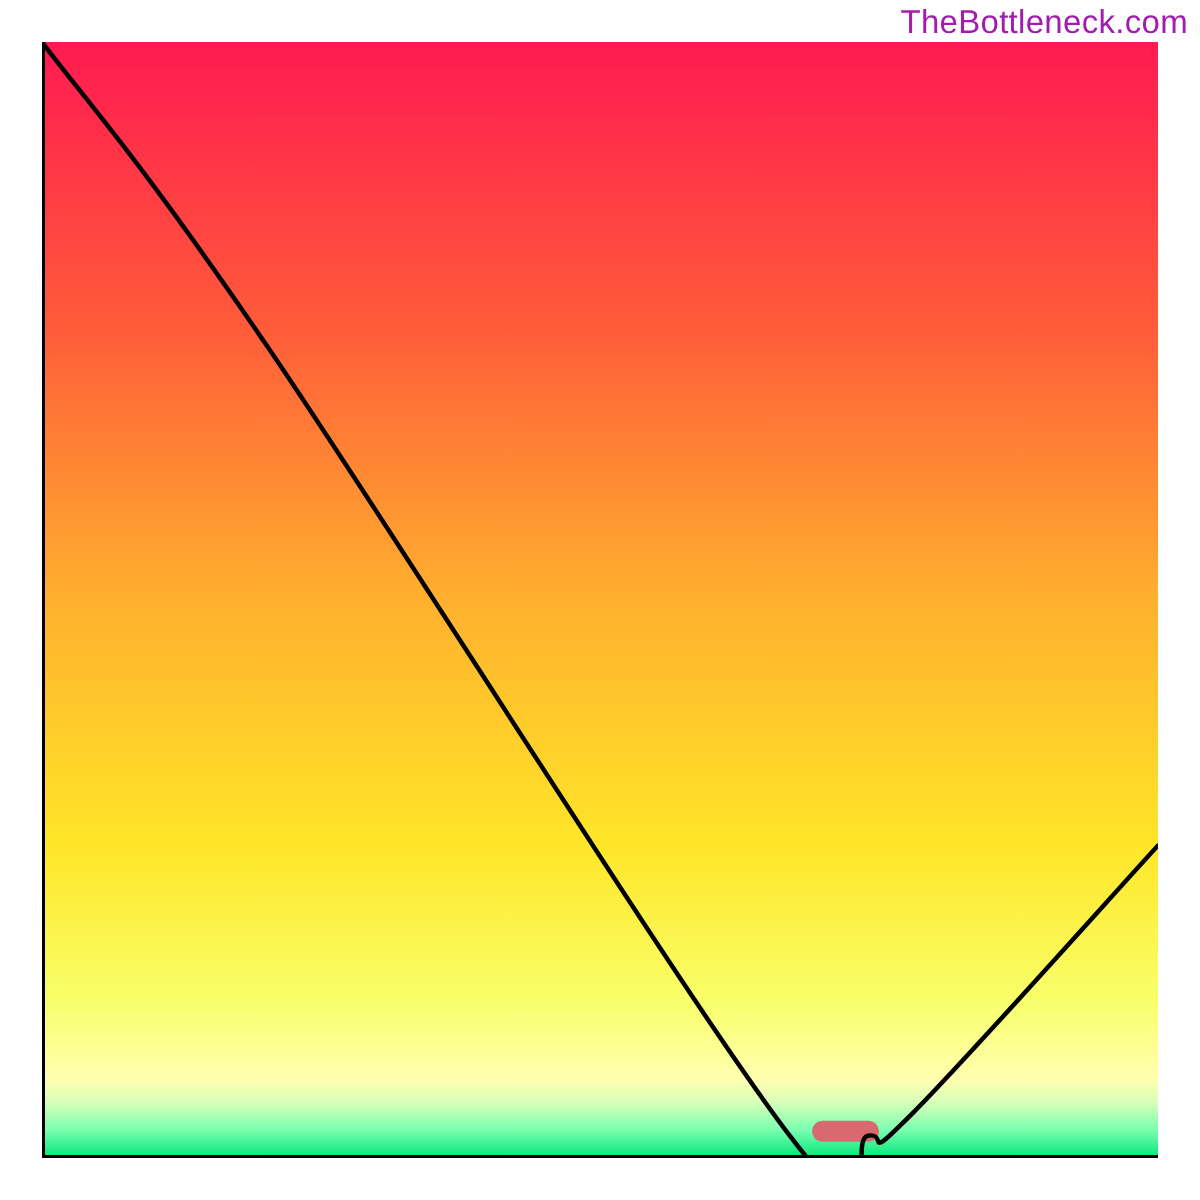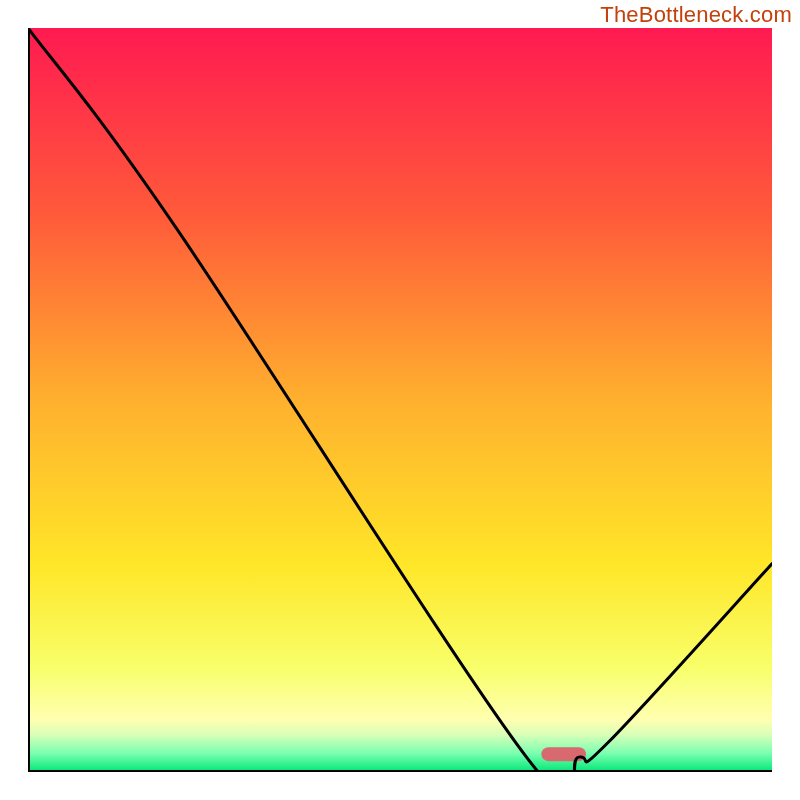--- a/index.html
+++ b/index.html
@@ -11,21 +11,21 @@
     font-family: Arial, Helvetica, sans-serif;
     position: relative;
     overflow: hidden;
   }
   .watermark {
     position: absolute;
     top: 2px;
     right: 8px;
     font-size: 22px;
     font-weight: 500;
-    color: #c2410c;
+    color: #a21caf;
     z-index: 30;
     letter-spacing: 0.2px;
   }
   .plot-area {
     position: absolute;
     left: 28px;
     top: 28px;
     width: 744px;
     height: 744px;
     box-sizing: border-box;

